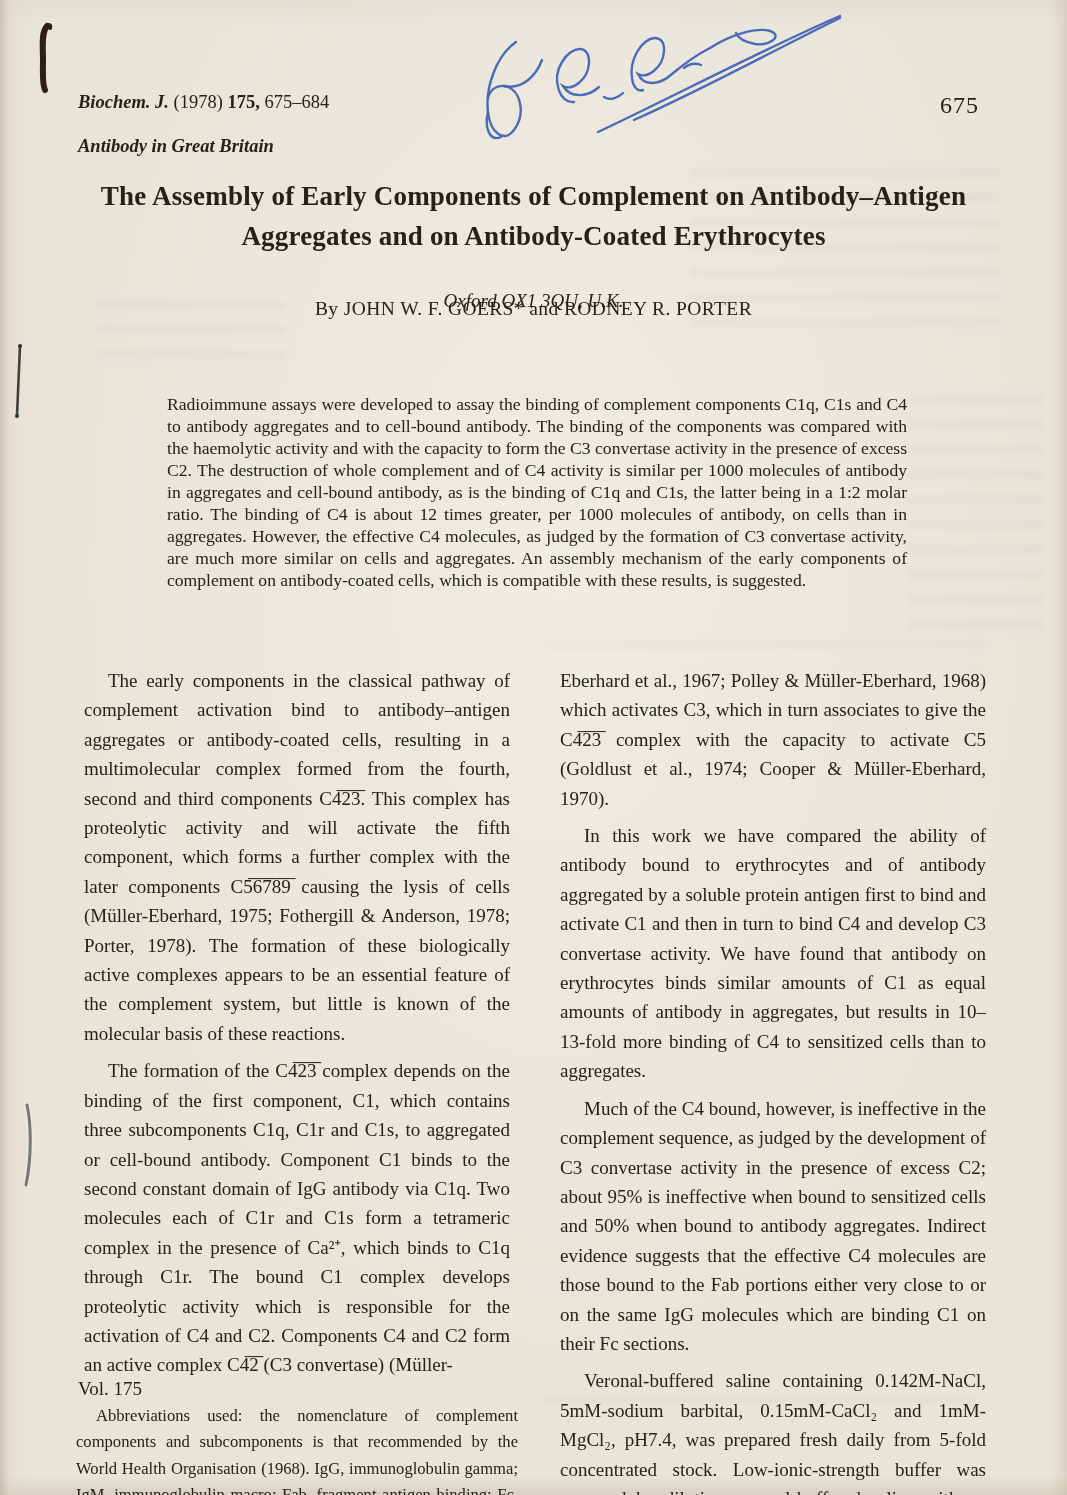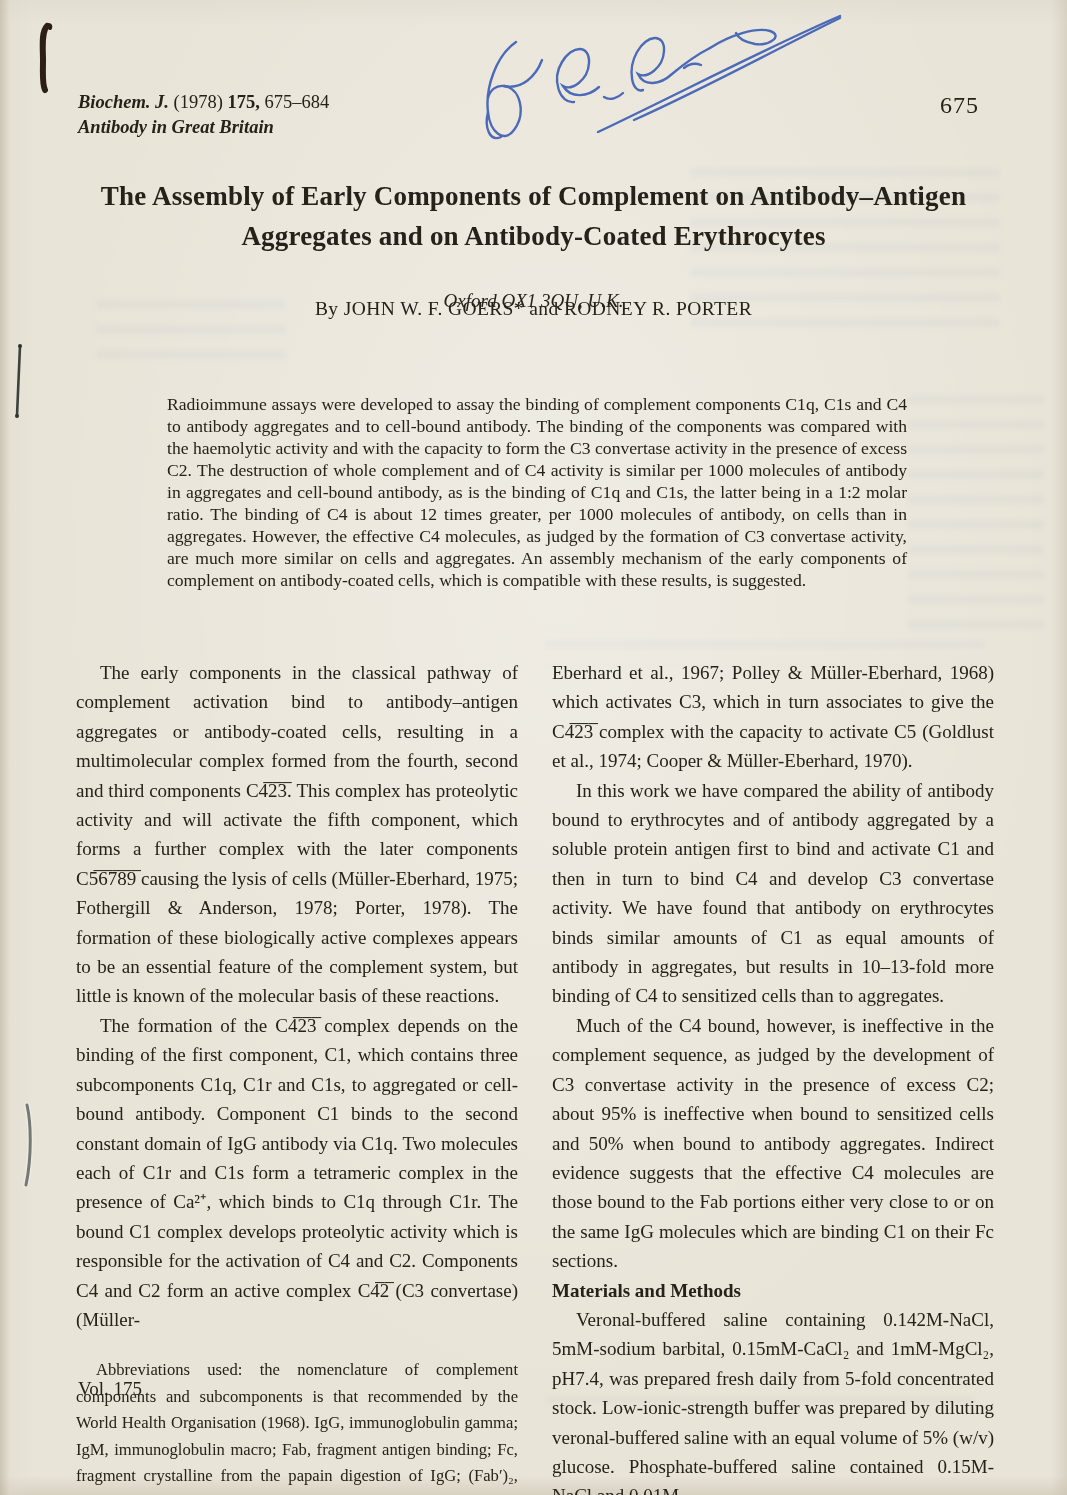--- a/index.html
+++ b/index.html
@@ -9,21 +9,21 @@
     background:
       linear-gradient(90deg, rgba(180,172,152,0.55) 0px, rgba(222,217,203,0.35) 10px, rgba(0,0,0,0) 34px),
       linear-gradient(270deg, rgba(196,189,170,0.45) 0px, rgba(0,0,0,0) 16px),
       linear-gradient(0deg,  rgba(198,191,172,0.5) 0px, rgba(0,0,0,0) 20px),
       linear-gradient(180deg, rgba(214,210,198,0.35) 0px, rgba(0,0,0,0) 26px),
       radial-gradient(ellipse at 52% 38%, rgba(255,255,255,0.30), rgba(0,0,0,0) 65%),
       #e9e4d8;
     overflow:hidden;
   }
   .abs { position:absolute; }
-  .i { font-style:italic; }
+  .i { font-style:italic;margin-top:19px; }
   .b { font-weight:bold; }
 
   
   .ghost {
     position:absolute; pointer-events:none; opacity:.55; filter:blur(2px);
     background:repeating-linear-gradient(180deg,
       rgba(140,158,176,0.14) 0px, rgba(140,158,176,0.14) 9px,
       rgba(0,0,0,0) 9px, rgba(0,0,0,0) 25px);
   }
 
@@ -41,21 +41,21 @@
   .received { top:346px; left:0; width:100%; text-align:center; font-size:18.5px; font-style:italic; }
 
   .abstract {
     top:393px; left:167px; width:740px;
     font-size:17.6px; line-height:22px; text-align:justify;
     text-justify:inter-word;
   }
 
   .columns { top:658px; left:76px; width:918px; display:flex; gap:34px; position:absolute; }
   .col { width:442px; font-size:19px; line-height:29.4px; text-align:justify; }
-  .col p { margin:0; text-indent:24px; }
+  .col p { margin:8px; text-indent:24px; }
   .col p.noindent { text-indent:0; }
 
   .footnote-block { margin-top:23px; font-size:16.6px; line-height:26.4px; }
   .footnote-block p { text-indent:20px; margin:0; }
 
   .vol-footer { top:1378px; left:78px; font-size:19px; }
 
   .sec-head { margin-top:26px; font-weight:bold; text-indent:0 !important; }
   .subsec-head { margin-top:13px; font-style:italic; text-indent:0 !important; }
   .after-head { margin-top:9px; }
@@ -130,20 +130,19 @@
       <p>The formation of the C4̅2̅3̅ complex depends on the binding of the first component, C1, which contains three subcomponents C1q, C1r and C1s, to aggregated or cell-bound antibody. Component C1 binds to the second constant domain of IgG antibody via C1q. Two molecules each of C1r and C1s form a tetrameric complex in the presence of Ca²⁺, which binds to C1q through C1r. The bound C1 complex develops proteolytic activity which is responsible for the activation of C4 and C2. Components C4 and C2 form an active complex C4̅2̅ (C3 convertase) (Müller-</p>
       <div class="footnote-block">
         <p>Abbreviations used: the nomenclature of complement components and subcomponents is that recommended by the World Health Organisation (1968). IgG, immunoglobulin gamma; IgM, immunoglobulin macro; Fab, fragment antigen binding; Fc, fragment crystalline from the papain digestion of IgG; (Fab′)₂, from pepsin digestion of IgG.</p>
 
       </div>
     </div>
     <div class="col">
       <p class="noindent">Eberhard et al., 1967; Polley &amp; Müller-Eberhard, 1968) which activates C3, which in turn associates to give the C4̅2̅3̅ complex with the capacity to activate C5 (Goldlust et al., 1974; Cooper &amp; Müller-Eberhard, 1970).</p>
       <p>In this work we have compared the ability of antibody bound to erythrocytes and of antibody aggregated by a soluble protein antigen first to bind and activate C1 and then in turn to bind C4 and develop C3 convertase activity. We have found that antibody on erythrocytes binds similar amounts of C1 as equal amounts of antibody in aggregates, but results in 10–13-fold more binding of C4 to sensitized cells than to aggregates.</p>
       <p>Much of the C4 bound, however, is ineffective in the complement sequence, as judged by the development of C3 convertase activity in the presence of excess C2; about 95% is ineffective when bound to sensitized cells and 50% when bound to antibody aggregates. Indirect evidence suggests that the effective C4 molecules are those bound to the Fab portions either very close to or on the same IgG molecules which are binding C1 on their Fc sections.</p>
-      <p class="sec-head">Materials and Methods</p>
       <p class="after-head">Veronal-buffered saline containing 0.142M-NaCl, 5mM-sodium barbital, 0.15mM-CaCl₂ and 1mM-MgCl₂, pH7.4, was prepared fresh daily from 5-fold concentrated stock. Low-ionic-strength buffer was prepared by diluting veronal-buffered saline with an equal volume of 5% (w/v) glucose. Phosphate-buffered saline contained 0.15M-NaCl and 0.01M-</p>
     </div>
   </div>
 
   <div class="abs vol-footer">Vol. 175</div>
 
 </div>
 
 </body></html>

